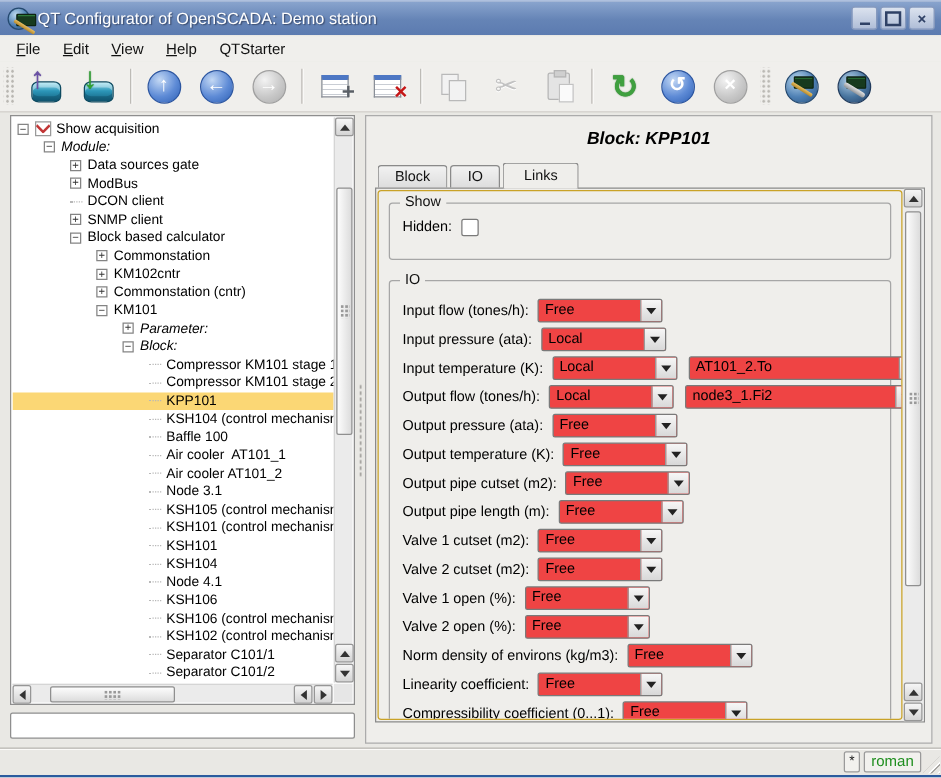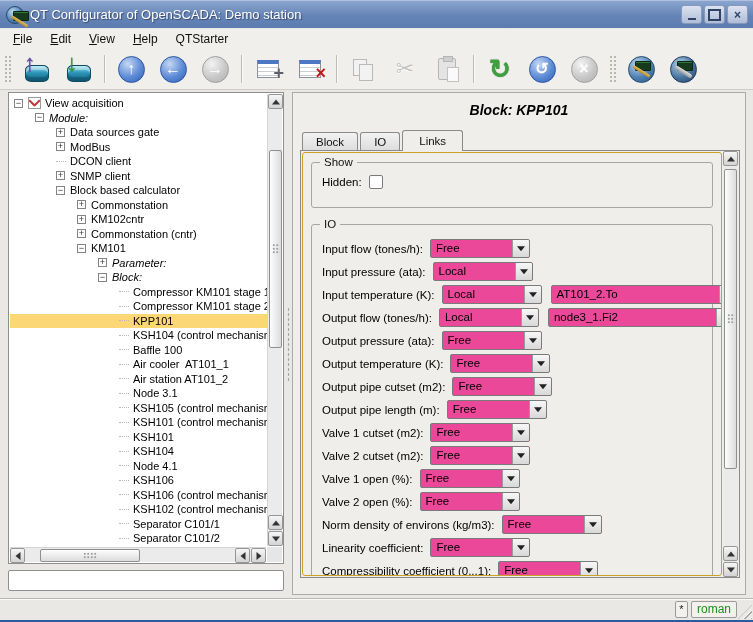--- a/index.html
+++ b/index.html
@@ -189,21 +189,21 @@
   .gbox.show { height:46px; margin-bottom:16px;text-align:right; }
   .gbox.io { height:600px; }
   .hidrow { display:flex; align-items:center; }
   .hidrow .lbl { font-size:11.5px; margin-right:7px; }
   .checkbox { width:14px; height:14px; background:#fff; border:1px solid #7A7A7A;
     border-radius:2px; cursor:pointer; }
 
   .frow { height:23px; display:flex; align-items:center; }
   .frow .lbl { font-size:11.5px; color:#000; margin-right:7px; white-space:nowrap; }
   .combo { display:flex; height:19px; border:1px solid #7A7A7A; border-radius:2px;
-    background:#ec4899; overflow:hidden; cursor:pointer; flex:none; }
+    background:#ef4444; overflow:hidden; cursor:pointer; flex:none; }
   .combo .ctext { flex:1; font-size:11.5px; padding:2px 5px 0 5px; white-space:nowrap;
     overflow:hidden; }
   .combo .cbtn { width:17px; border-left:1px solid #9A9A9A;
     background:linear-gradient(#F7F7F7,#D8D8D8); position:relative; }
   .combo .cbtn::after { content:""; position:absolute; left:50%; top:50%;
     transform:translate(-50%,-30%); border:4px solid transparent;
     border-top:5px solid #222; }
   .combo.w1 { width:100px; }
   .combo.w2 { width:186px; margin-left:9px; }
 
@@ -322,40 +322,40 @@
       <span class="tbtn">
         <span class="tbi k-app-green"></span>
       </span>
       <span class="tbtn">
         <span class="tbi k-app-blue"></span>
       </span>
     </div>
 
   <div class="tree-frame">
     <div class="tree-view">
-        <div class="trow"><span class="tind" style="width: 4px;"></span><span class="texp">−</span><span class="tico"></span><span class="tlab">View acquisition</span></div>
+        <div class="trow"><span class="tind" style="width: 4px;"></span><span class="texp">−</span><span class="tico"></span><span class="tlab">Show acquisition</span></div>
         <div class="trow"><span class="tind" style="width: 25px;"></span><span class="texp">−</span><span class="tlab it">Module:</span></div>
         <div class="trow"><span class="tind" style="width: 46px;"></span><span class="texp">+</span><span class="tlab">Data sources gate</span></div>
         <div class="trow"><span class="tind" style="width: 46px;"></span><span class="texp">+</span><span class="tlab">ModBus</span></div>
         <div class="trow"><span class="tind" style="width: 46px;"></span><span class="tdash"></span><span class="tlab">DCON client</span></div>
         <div class="trow"><span class="tind" style="width: 46px;"></span><span class="texp">+</span><span class="tlab">SNMP client</span></div>
         <div class="trow"><span class="tind" style="width: 46px;"></span><span class="texp">−</span><span class="tlab">Block based calculator</span></div>
         <div class="trow"><span class="tind" style="width: 67px;"></span><span class="texp">+</span><span class="tlab">Commonstation</span></div>
         <div class="trow"><span class="tind" style="width: 67px;"></span><span class="texp">+</span><span class="tlab">KM102cntr</span></div>
         <div class="trow"><span class="tind" style="width: 67px;"></span><span class="texp">+</span><span class="tlab">Commonstation (cntr)</span></div>
         <div class="trow"><span class="tind" style="width: 67px;"></span><span class="texp">−</span><span class="tlab">KM101</span></div>
         <div class="trow"><span class="tind" style="width: 88px;"></span><span class="texp">+</span><span class="tlab it">Parameter:</span></div>
         <div class="trow"><span class="tind" style="width: 88px;"></span><span class="texp">−</span><span class="tlab it">Block:</span></div>
         <div class="trow"><span class="tind" style="width: 109px;"></span><span class="tdash"></span><span class="tlab">Compressor KM101 stage 1</span></div>
         <div class="trow"><span class="tind" style="width: 109px;"></span><span class="tdash"></span><span class="tlab">Compressor KM101 stage 2</span></div>
         <div class="trow sel"><span class="tind" style="width: 109px;"></span><span class="tdash"></span><span class="tlab">KPP101</span></div>
         <div class="trow"><span class="tind" style="width: 109px;"></span><span class="tdash"></span><span class="tlab">KSH104 (control mechanism)</span></div>
         <div class="trow"><span class="tind" style="width: 109px;"></span><span class="tdash"></span><span class="tlab">Baffle 100</span></div>
         <div class="trow"><span class="tind" style="width: 109px;"></span><span class="tdash"></span><span class="tlab">Air cooler  AT101_1</span></div>
-        <div class="trow"><span class="tind" style="width: 109px;"></span><span class="tdash"></span><span class="tlab">Air station AT101_2</span></div>
+        <div class="trow"><span class="tind" style="width: 109px;"></span><span class="tdash"></span><span class="tlab">Air cooler AT101_2</span></div>
         <div class="trow"><span class="tind" style="width: 109px;"></span><span class="tdash"></span><span class="tlab">Node 3.1</span></div>
         <div class="trow"><span class="tind" style="width: 109px;"></span><span class="tdash"></span><span class="tlab">KSH105 (control mechanism)</span></div>
         <div class="trow"><span class="tind" style="width: 109px;"></span><span class="tdash"></span><span class="tlab">KSH101 (control mechanism)</span></div>
         <div class="trow"><span class="tind" style="width: 109px;"></span><span class="tdash"></span><span class="tlab">KSH101</span></div>
         <div class="trow"><span class="tind" style="width: 109px;"></span><span class="tdash"></span><span class="tlab">KSH104</span></div>
         <div class="trow"><span class="tind" style="width: 109px;"></span><span class="tdash"></span><span class="tlab">Node 4.1</span></div>
         <div class="trow"><span class="tind" style="width: 109px;"></span><span class="tdash"></span><span class="tlab">KSH106</span></div>
         <div class="trow"><span class="tind" style="width: 109px;"></span><span class="tdash"></span><span class="tlab">KSH106 (control mechanism)</span></div>
         <div class="trow"><span class="tind" style="width: 109px;"></span><span class="tdash"></span><span class="tlab">KSH102 (control mechanism)</span></div>
         <div class="trow"><span class="tind" style="width: 109px;"></span><span class="tdash"></span><span class="tlab">Separator C101/1</span></div>

